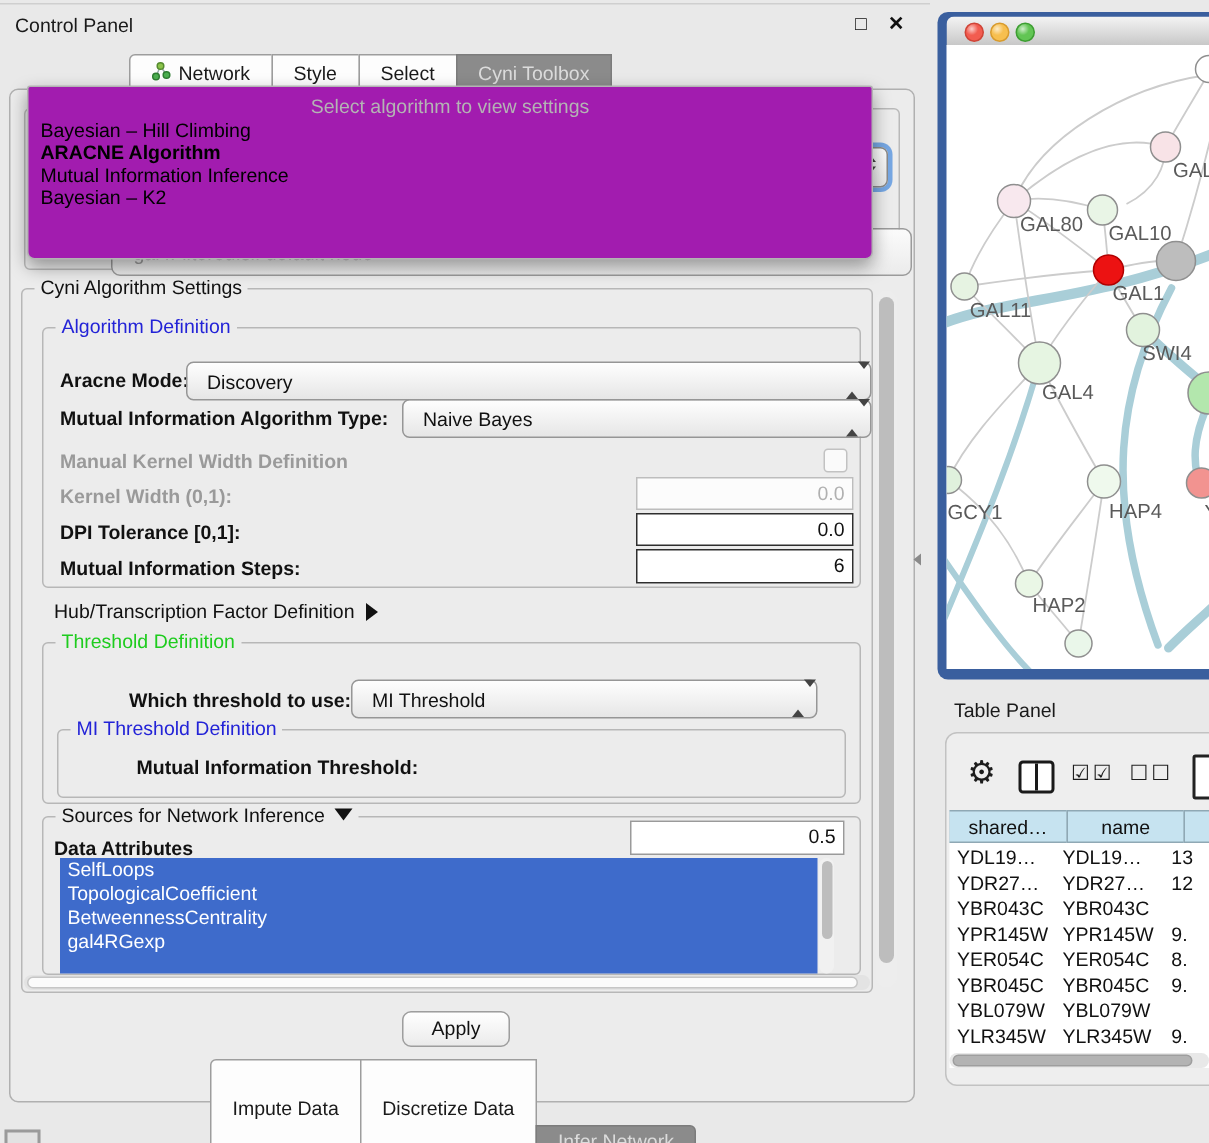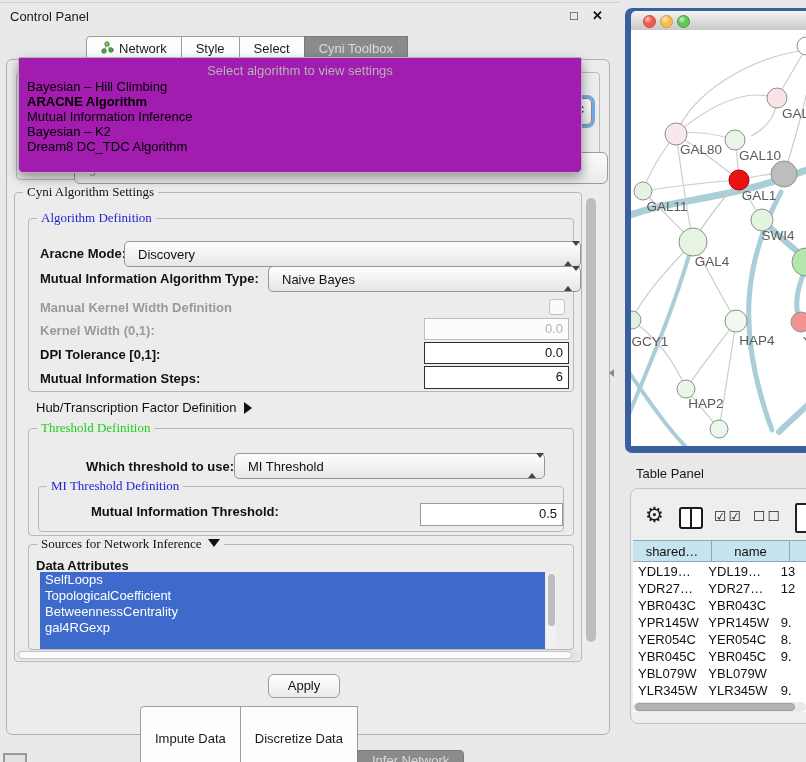--- a/index.html
+++ b/index.html
@@ -51,28 +51,28 @@
   .popup{
     left:18px;top:57px;width:562px;height:114px;background:#a21caf;
     border:1px solid #b3b3b3;border-radius:2px 2px 5px 5px;
     box-shadow:0 5px 12px rgba(0,0,0,.38);z-index:5;
   }
   .popup-ph{position:absolute;left:0;right:0;top:5px;text-align:center;color:#b4b4b4;}
   .popup-list{position:absolute;left:6px;top:21px;right:6px;}
   .popup-item{height:15px;line-height:15px;padding-left:2px;color:#000;white-space:nowrap;}
 
   
-  .groupbox{border:1px solid #b7b7b7;border-radius:4px;background:transparent;font-family:Liberation Serif, serif;}
+  .groupbox{border:1px solid #b7b7b7;border-radius:4px;background:transparent;}
   .gb-title{position:absolute;top:-8px;left:8px;background:#ececec;padding:0 4px;line-height:14px;white-space:nowrap;}
   .blue-t{color:#2323d7;}
   .green-t{color:#1ecc1e;}
 
   .field{position:absolute;background:#fff;text-align:right;padding-right:5px;line-height:20px;}
   .field.strong{border:1px solid #2e2e2e;}
-  .field.soft{border:1px solid #9a9a9a;}
+  .field.soft{border:1px solid #9a9a9a;margin-top:44px;}
   .field.dis{border:1px solid #bdbdbd;background:#fcfcfc;color:#b0b0b0;}
 
   .combo{
     position:absolute;height:24px;border:1px solid #969696;border-radius:5px;
     background:linear-gradient(#fefefe,#e6e6e6);
     display:flex;align-items:center;padding-left:13px;
   }
   .combo .arrows{position:absolute;right:7px;top:4px;width:9px;}
   .arr-up{width:0;height:0;border-left:4px solid transparent;border-right:4px solid transparent;border-bottom:5px solid #444;margin-bottom:3px;}
   .arr-dn{width:0;height:0;border-left:4px solid transparent;border-right:4px solid transparent;border-top:5px solid #444;}
@@ -164,21 +164,20 @@
   <span>gal4Filtered.sif default node</span>
 </div>
 
 <div class="abs popup">
   <div class="popup-ph">Select algorithm to view settings</div>
   <div class="popup-list" id="dropdown-list">
       <div class="popup-item">Bayesian – Hill Climbing</div>
       <div class="popup-item bold">ARACNE Algorithm</div>
       <div class="popup-item">Mutual Information Inference</div>
       <div class="popup-item">Bayesian – K2</div>
-      <div class="popup-item">Dream8 DC_TDC Algorithm</div>
     </div>
 </div>
 
 <div class="abs groupbox" style="left:14px;top:192px;width:566px;height:468px;">
   <span class="gb-title">Cyni Algorithm Settings</span>
 </div>
 
 <div class="abs groupbox" style="left:28px;top:218px;width:544px;height:172px;">
   <span class="gb-title blue-t">Algorithm Definition</span>
 </div>

